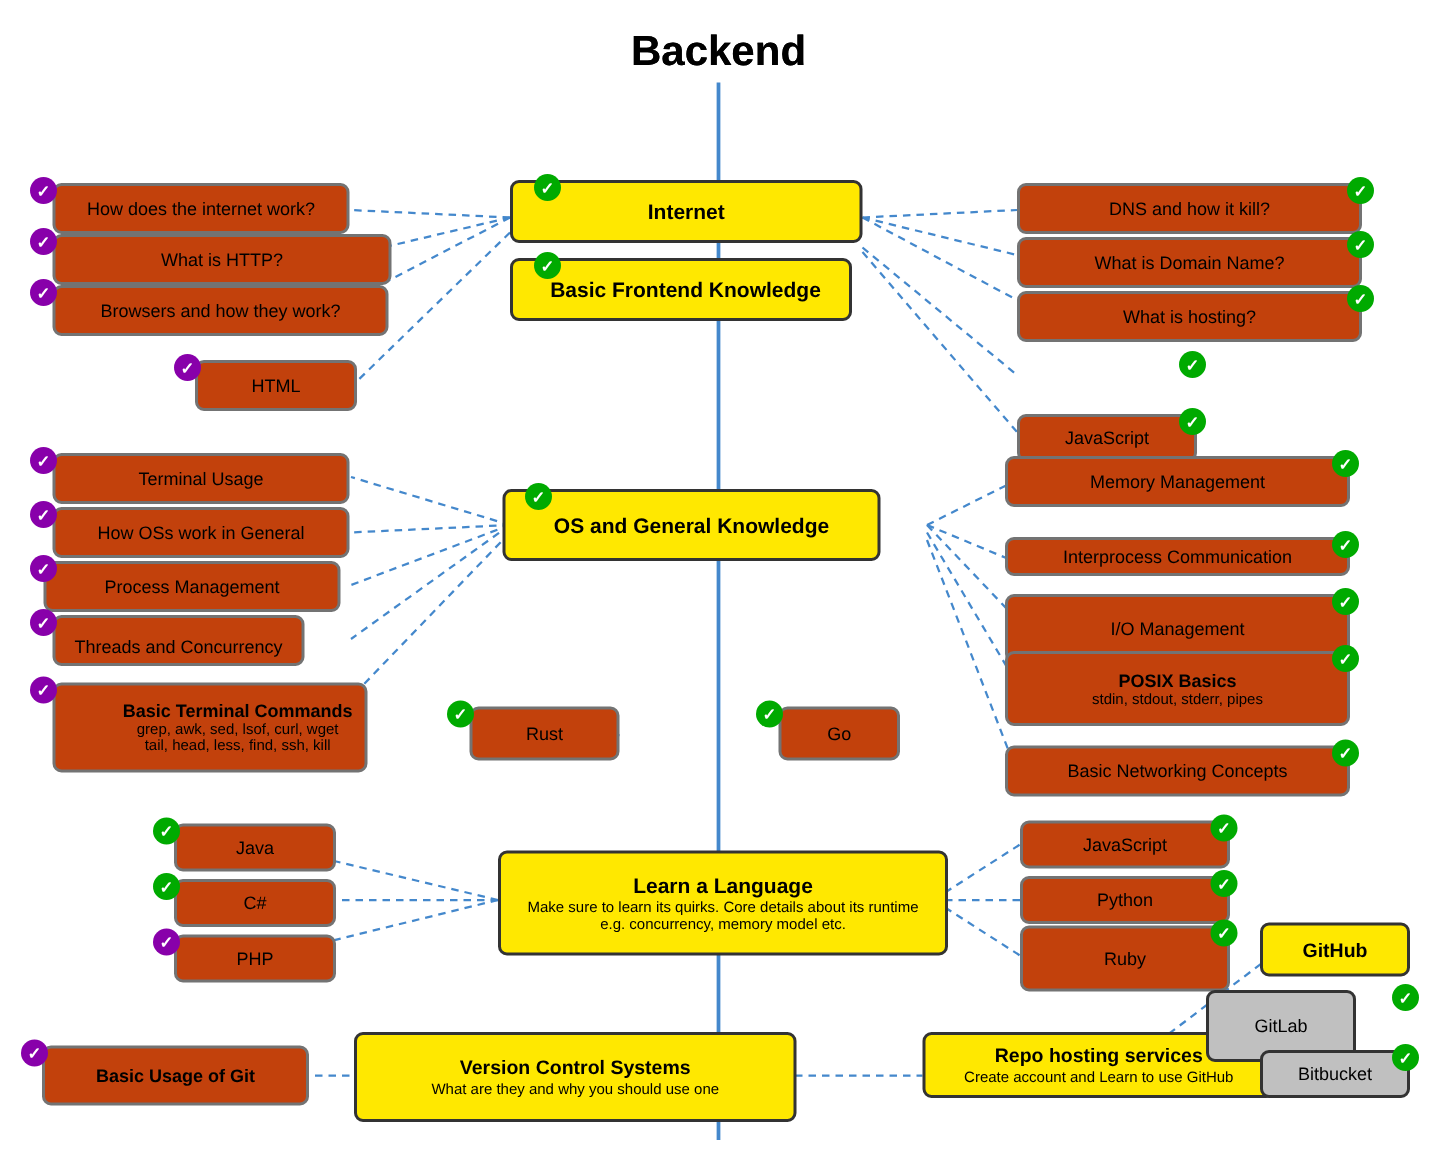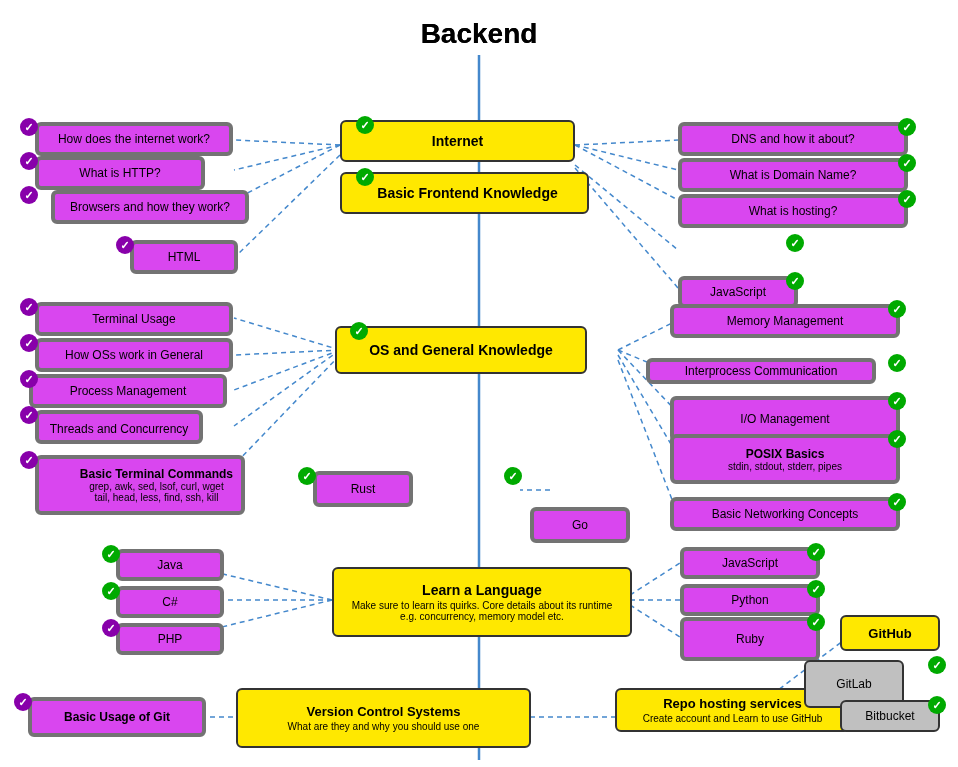--- a/index.html
+++ b/index.html
@@ -41,22 +41,22 @@
       font-weight: bold;
       font-size: 14px;
     }
     .node-yellow-sub {
       background: #FFE800;
       border: 2px solid #333;
       font-weight: bold;
       font-size: 13px;
     }
     .node-tan {
-      background: #d946ef;
-      border: 4px solid #737373;
+      background: #c2410c;
+      border: 2px solid #737373;
       font-size: 12px;
     }
     .node-gray {
       background: #C0C0C0;
       border: 2px solid #333;
       font-size: 12px;
     }
     .check-icon {
       position: absolute;
       width: 18px;
@@ -141,21 +141,21 @@
     <line x1="765" y1="730" x2="848" y2="718" stroke="#4488CC" stroke-width="1.5" stroke-dasharray="5,4"></line>
   </svg>
 
   <div class="page-title">Backend</div>
 
   <div class="node node-yellow-main" style="left:340px; top:120px; width:235px; height:42px;">
     <span>Internet</span>
   </div>
   <div class="check-icon check-green" style="left:356px; top:116px;">✓</div>
 
-  <div class="node node-yellow-main" style="left:340px; top:172px; width:249px; height:42px;padding-left:14px;">
+  <div class="node node-yellow-main" style="left:340px; top:172px; width:228px; height:42px;padding-left:14px;">
     <span>Basic Frontend Knowledge</span>
   </div>
   <div class="check-icon check-green" style="left:356px; top:168px;">✓</div>
 
   <div class="node node-yellow-main" style="left:335px; top:326px; width:252px; height:48px;">
     <span>OS and General Knowledge</span>
   </div>
   <div class="check-icon check-green" style="left:350px; top:322px;">✓</div>
 
   <div class="node node-yellow-main" style="left:332px; top:567px; width:300px; height:70px;">
@@ -177,26 +177,26 @@
       <div style="font-size:13px; font-weight:bold;">Repo hosting services</div>
       <div style="font-size:10px; font-weight:normal; margin-top:2px;">Create account and Learn to use GitHub</div>
     </div>
   </div>
 
   <div class="node node-tan" style="left:35px; top:122px; width:198px; height:34px;">
     <span>How does the internet work?</span>
   </div>
   <div class="check-icon check-purple" style="left:20px; top:118px;">✓</div>
 
-  <div class="node node-tan" style="left:35px; top:156px; width:170px; height:34px;">
+  <div class="node node-tan" style="left:35px; top:156px; width:226px; height:34px;">
     <span>What is HTTP?</span>
   </div>
   <div class="check-icon check-purple" style="left:20px; top:152px;">✓</div>
 
-  <div class="node node-tan" style="left:35px; top:190px; width:198px; height:34px;margin-left:16px;">
+  <div class="node node-tan" style="left:35px; top:190px; width:224px; height:34px;">
     <span>Browsers and how they work?</span>
   </div>
   <div class="check-icon check-purple" style="left:20px; top:186px;">✓</div>
 
   <div class="node node-tan" style="left:130px; top:240px; width:108px; height:34px;">
     <span>HTML</span>
   </div>
   <div class="check-icon check-purple" style="left:116px; top:236px;">✓</div>
 
   <div class="node node-tan" style="left:35px; top:302px; width:198px; height:34px;">
@@ -242,21 +242,21 @@
     <span>PHP</span>
   </div>
   <div class="check-icon check-purple" style="left:102px; top:619px;">✓</div>
 
   <div class="node node-tan" style="left:28px; top:697px; width:178px; height:40px;">
     <span style="font-weight:bold;">Basic Usage of Git</span>
   </div>
   <div class="check-icon check-purple" style="left:14px; top:693px;">✓</div>
 
   <div class="node node-tan" style="left:678px; top:122px; width:230px; height:34px;">
-    <span>DNS and how it about?</span>
+    <span>DNS and how it kill?</span>
   </div>
   <div class="check-icon check-green" style="left:898px; top:118px;">✓</div>
 
   <div class="node node-tan" style="left:678px; top:158px; width:230px; height:34px;">
     <span>What is Domain Name?</span>
   </div>
   <div class="check-icon check-green" style="left:898px; top:154px;">✓</div>
 
   <div class="node node-tan" style="left:678px; top:194px; width:230px; height:34px;">
     <span>What is hosting?</span>
@@ -268,21 +268,21 @@
   <div class="node node-tan" style="left:678px; top:276px; width:120px; height:32px;">
     <span>JavaScript</span>
   </div>
   <div class="check-icon check-green" style="left:786px; top:272px;">✓</div>
 
   <div class="node node-tan" style="left:670px; top:304px; width:230px; height:34px;">
     <span>Memory Management</span>
   </div>
   <div class="check-icon check-green" style="left:888px; top:300px;">✓</div>
 
-  <div class="node node-tan" style="left:646px; top:358px; width:230px; height:26px;">
+  <div class="node node-tan" style="left:670px; top:358px; width:230px; height:26px;">
     <span>Interprocess Communication</span>
   </div>
   <div class="check-icon check-green" style="left:888px; top:354px;">✓</div>
 
   <div class="node node-tan" style="left:670px; top:396px; width:230px; height:46px;">
     <span>I/O Management</span>
   </div>
   <div class="check-icon check-green" style="left:888px; top:392px;">✓</div>
 
   <div class="node node-tan" style="left:670px; top:434px; width:230px; height:50px;">
@@ -296,21 +296,21 @@
   <div class="node node-tan" style="left:670px; top:497px; width:230px; height:34px;">
     <span>Basic Networking Concepts</span>
   </div>
   <div class="check-icon check-green" style="left:888px; top:493px;">✓</div>
 
   <div class="node node-tan" style="left:313px; top:471px; width:100px; height:36px;">
     <span>Rust</span>
   </div>
   <div class="check-icon check-green" style="left:298px; top:467px;">✓</div>
 
-  <div class="node node-tan" style="left:530px; top:471px; width:100px; height:36px;margin-top:36px;">
+  <div class="node node-tan" style="left:519px; top:471px; width:81px; height:36px;">
     <span>Go</span>
   </div>
   <div class="check-icon check-green" style="left:504px; top:467px;">✓</div>
 
   <div class="node node-tan" style="left:680px; top:547px; width:140px; height:32px;">
     <span>JavaScript</span>
   </div>
   <div class="check-icon check-green" style="left:807px; top:543px;">✓</div>
 
   <div class="node node-tan" style="left:680px; top:584px; width:140px; height:32px;">

